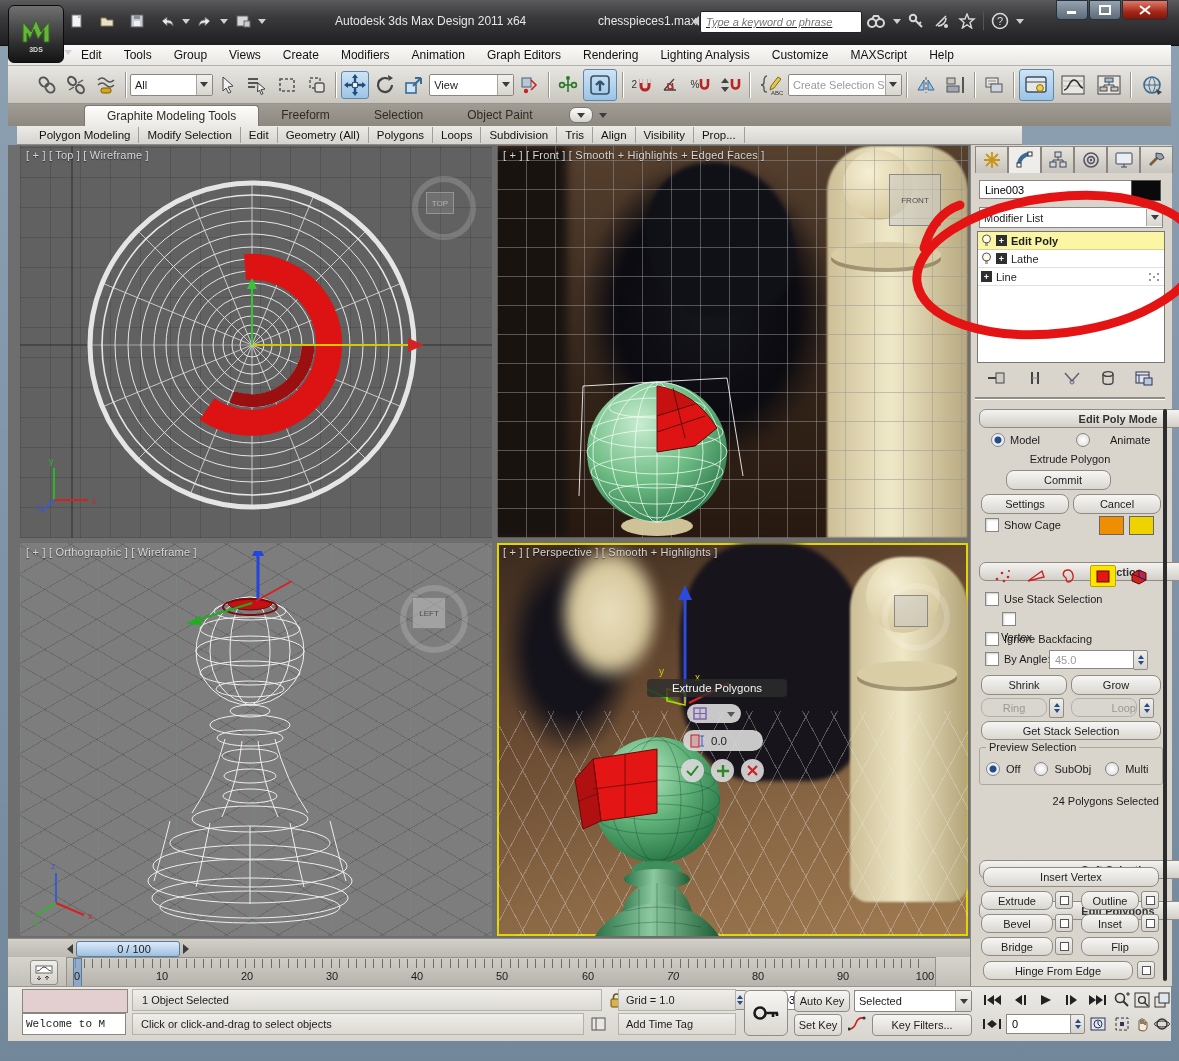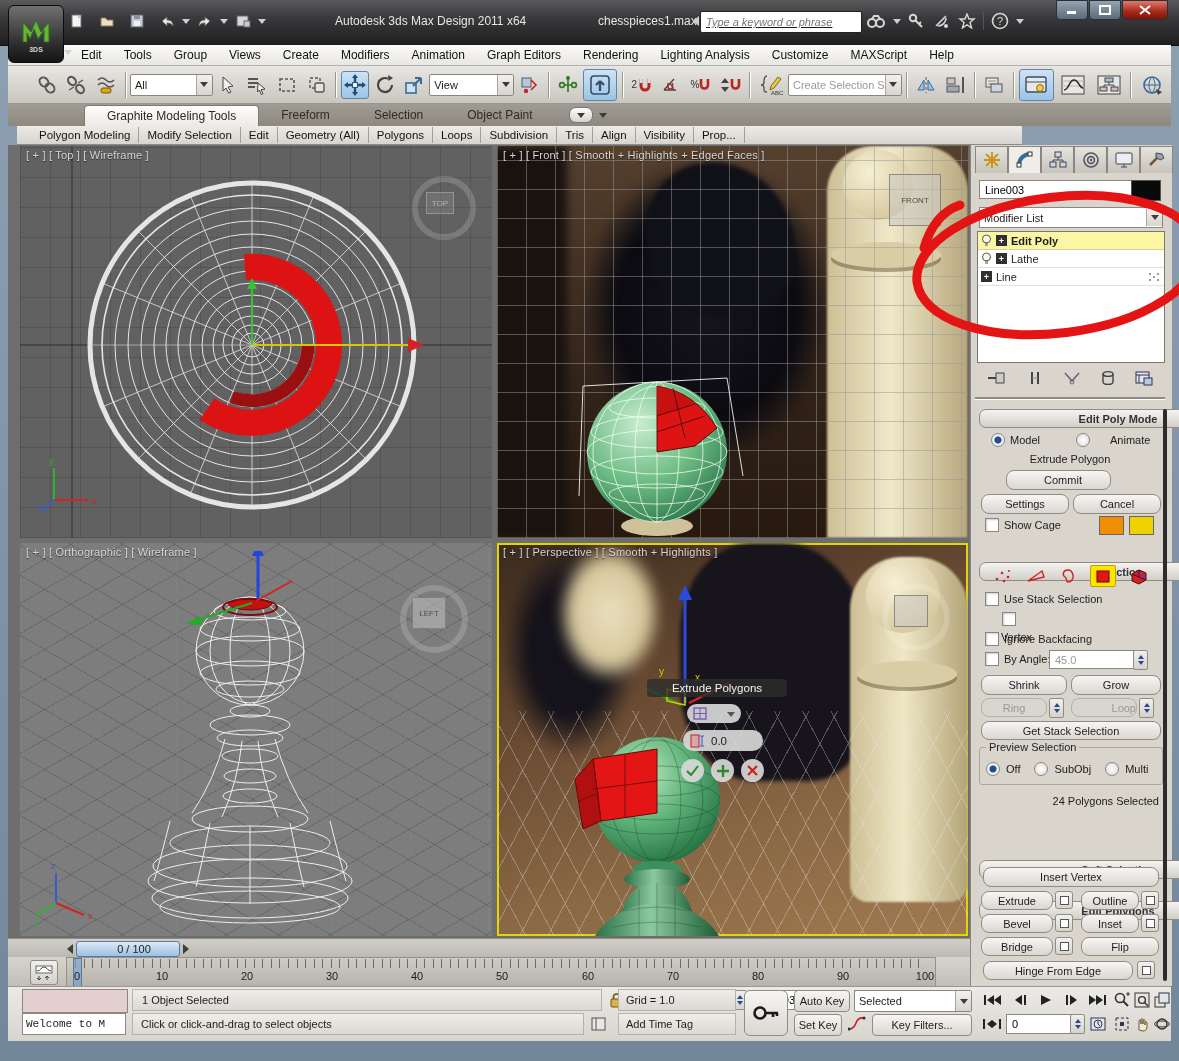--- a/index.html
+++ b/index.html
@@ -672,21 +672,21 @@
     <div class="a" style="left:58px;top:0;width:868px;height:29px;background:linear-gradient(180deg,#cfccc6,#b5b2ac);border:1px solid #94918b;">
       <div class="a" style="left:8px;top:1px;width:852px;height:9px;background-image:repeating-linear-gradient(90deg,#6e6b65 0 1px,transparent 1px 8.52px);"></div>
       <div class="a" style="left:6px;top:0;width:7px;height:27px;background:rgba(120,160,210,.65);border:1px solid #5a7a9a;"></div>
       <span class="a" style="left:10px;top:12px;transform:translateX(-50%);">0</span>
       <span class="a" style="left:95px;top:12px;transform:translateX(-50%);">10</span>
       <span class="a" style="left:180px;top:12px;transform:translateX(-50%);">20</span>
       <span class="a" style="left:265px;top:12px;transform:translateX(-50%);">30</span>
       <span class="a" style="left:350px;top:12px;transform:translateX(-50%);">40</span>
       <span class="a" style="left:435px;top:12px;transform:translateX(-50%);">50</span>
       <span class="a" style="left:521px;top:12px;transform:translateX(-50%);">60</span>
-      <span class="a" style="left:606px;top:12px;transform:translateX(-50%);">70</span>
+      <span class="a" style="left:606px;top:12px;transform:translateX(-50%);font-style:italic;">70</span>
       <span class="a" style="left:691px;top:12px;transform:translateX(-50%);">80</span>
       <span class="a" style="left:776px;top:12px;transform:translateX(-50%);">90</span>
       <span class="a" style="left:858px;top:12px;transform:translateX(-50%);">100</span>
     </div>
   </div>
 
   <div id="cpanel" class="a">
     <div class="a f" style="left:4px;top:1px;">
       <span class="ptab">
           <svg width="18" height="18">

